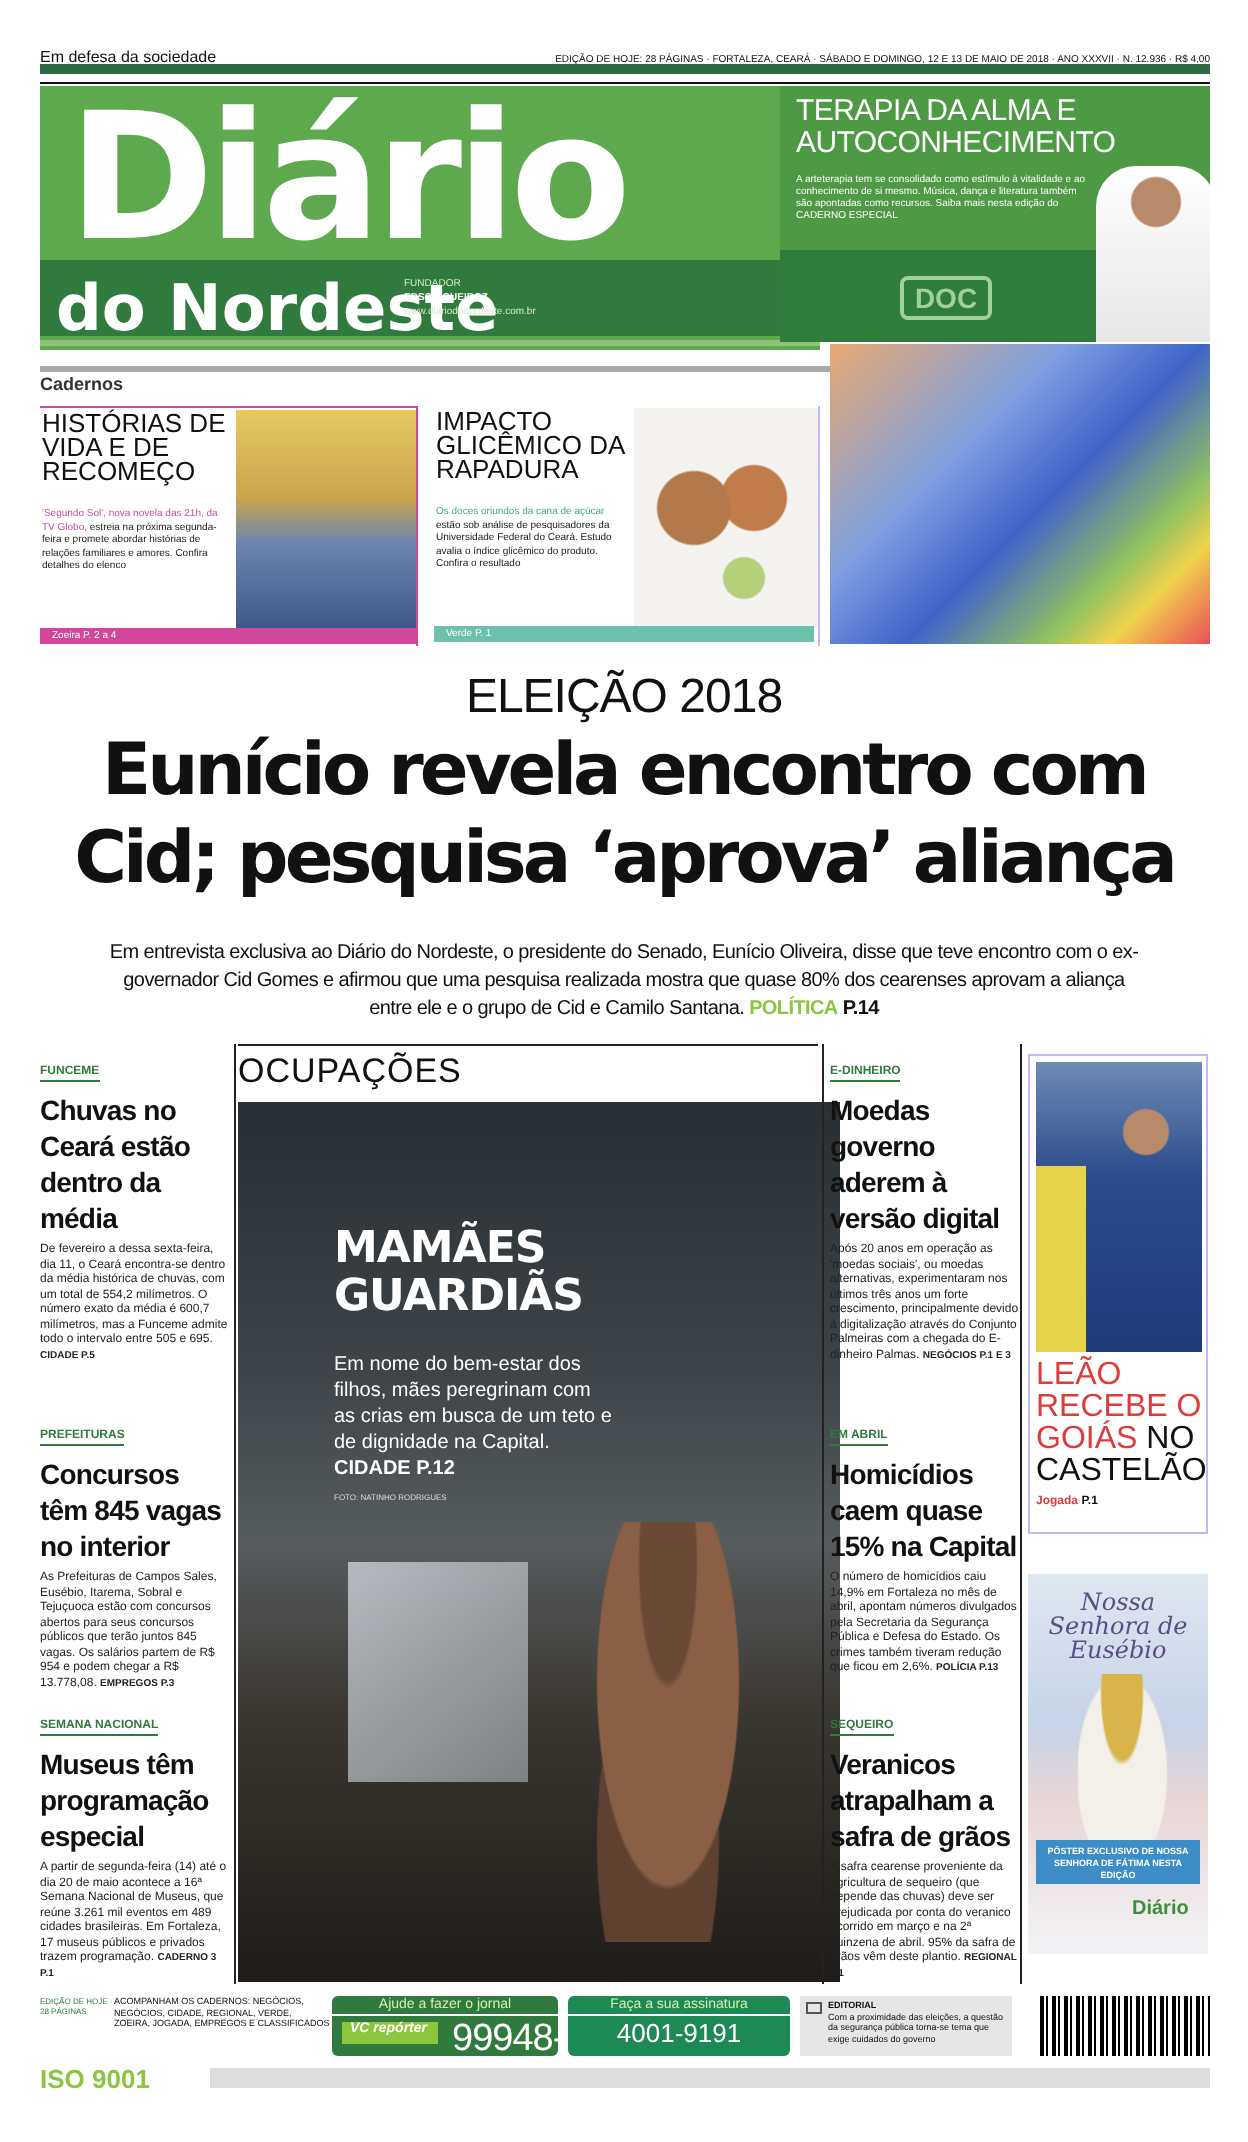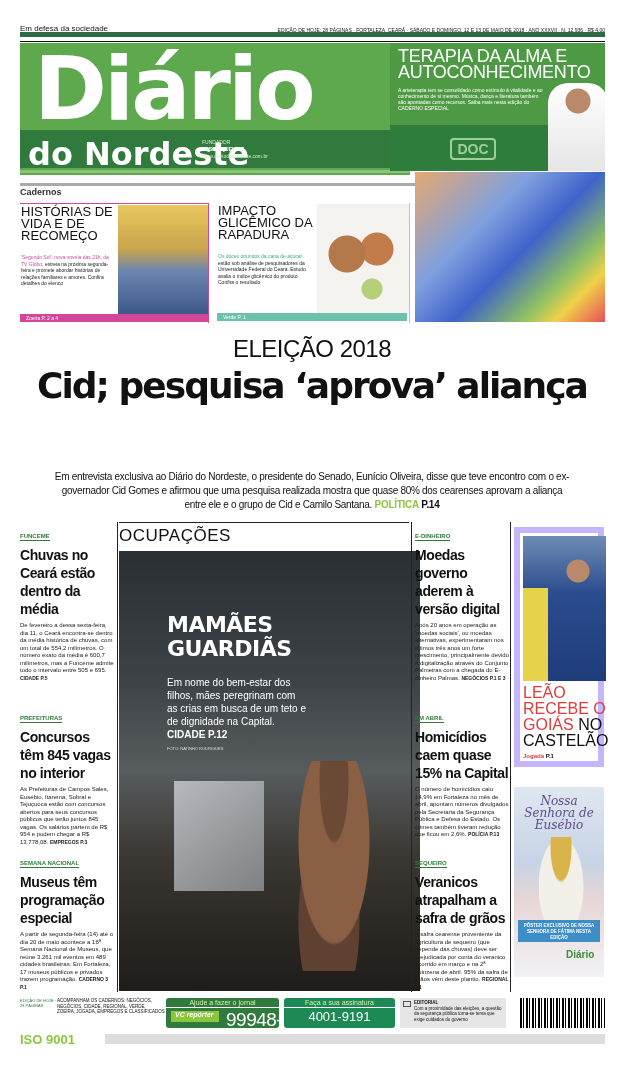--- a/index.html
+++ b/index.html
@@ -11,21 +11,21 @@
 .thin{left:20px;top:41px;width:585px;height:1px;background:#111}
 .mast{left:20px;top:43px;width:390px;height:132px;background:#5ea84e}
 .mast .big{position:absolute;left:14px;top:-6px;font-family:"DejaVu Sans",sans-serif;font-weight:bold;font-size:88px;color:#fff;letter-spacing:-3px}
 .mast .band{position:absolute;left:0;top:87px;width:390px;height:38px;background:#2f7a3c}
 .mast .dn{position:absolute;left:8px;top:92px;font-family:"DejaVu Sans",sans-serif;font-weight:bold;font-size:32px;color:#fff}
 .mast .fund{position:absolute;left:182px;top:96px;font-size:5px;color:#d8ecd0;line-height:7px}
 .mast .fund b{color:#fff}
 .mast .stripe{position:absolute;left:0;top:127px;width:390px;height:3px;background:#8cc27a}
 .promo{left:390px;top:43px;width:215px;height:128px;background:#4e9a44;overflow:hidden}
 .promo .dark{position:absolute;left:0;top:82px;width:215px;height:46px;background:#2e7d3c}
-.promo h2{position:absolute;left:8px;top:5px;font-size:18px;font-weight:normal;color:#fff;line-height:16px;letter-spacing:-.3px}
+.promo h2{position:absolute;left:8px;top:5px;font-size:15px;font-weight:normal;color:#fff;line-height:16px;letter-spacing:-.3px}
 .promo p{position:absolute;left:8px;top:44px;width:145px;font-size:5px;color:#fff;line-height:6px}
 .promo .doc{position:absolute;left:60px;top:95px;width:46px;height:22px;border:2px solid #9fd09a;border-radius:4px;color:#9fd09a;font-weight:bold;font-size:14px;text-align:center;line-height:18px}
 .promo .man{position:absolute;left:158px;top:40px;width:60px;height:90px;background:radial-gradient(circle at 30px 18px,#b98a6a 12px,transparent 13px),linear-gradient(#fff,#e5e5e5);border-radius:20px 20px 0 0}
 .grayrule{left:20px;top:183px;width:395px;height:3px;background:#aaa}
 .cad{left:20px;top:187px;font-size:9px;font-weight:bold;color:#333}
 .sidebox{top:203px;height:120px}
 .sb1{left:20px;width:189px;border-right:1px solid #c94b9a;border-top:1px solid #c94b9a}
 .sb2{left:217px;width:193px;border-right:1px solid #c4b5fd}
 .sidebox h3{position:absolute;left:1px;top:2px;font-size:13px;font-weight:normal;line-height:12px;width:95px}
 .sidebox .txt{position:absolute;left:1px;top:50px;width:93px;font-size:5px;line-height:6.5px;color:#222}
@@ -53,21 +53,21 @@
 .vrule{width:1px;background:#222}
 .ocup{left:119px;top:522px;width:290px;height:470px;border-top:1px solid #222}
 .ocup .lbl{position:absolute;left:0;top:3px;font-size:17px;letter-spacing:.5px}
 .ocup .photo{position:absolute;left:0;top:28px;width:301px;height:440px;background:linear-gradient(180deg,#2a2f33 0%,#3d4347 30%,#575c5e 50%,#3a3631 70%,#1f1c19 100%);overflow:hidden}
 .ocup .door{position:absolute;left:55px;top:230px;width:90px;height:110px;background:linear-gradient(135deg,#c7cbd0,#8a9094);opacity:.85}
 .ocup .mom{position:absolute;left:170px;top:210px;width:90px;height:210px;background:radial-gradient(ellipse at 45px 20px,#6b4a35 14px,transparent 15px),radial-gradient(ellipse at 45px 80px,#8a5f44 35px,transparent 36px),radial-gradient(ellipse at 40px 160px,#5e4130 30px,transparent 31px)}
 .ocup h2{position:absolute;left:48px;top:62px;font-family:"DejaVu Sans",sans-serif;font-weight:bold;font-size:22px;line-height:24px;color:#fff;letter-spacing:-.5px}
 .ocup p{position:absolute;left:48px;top:125px;width:140px;font-size:10px;line-height:13px;color:#fff}
 .ocup p b{font-weight:bold}
 .ocup .cred{position:absolute;left:48px;top:195px;font-size:4px;color:#ddd}
-.leao{left:514px;top:527px;width:90px;height:240px;border:6px solid #c4b5fd}
+.leao{left:514px;top:527px;width:90px;height:240px;border:1px solid #c4b5fd}
 .leao .img{position:absolute;left:3px;top:3px;width:83px;height:145px;background:radial-gradient(circle at 55px 35px,#b98a6a 11px,transparent 12px),linear-gradient(180deg,#6e8bb5 0%,#2a4b8c 40%,#1f3c7a 100%)}
 .leao .yel{position:absolute;left:3px;top:55px;width:25px;height:93px;background:#e6d34a}
 .leao h4{position:absolute;left:3px;top:152px;font-size:16px;line-height:16px;font-weight:normal;color:#e03b3b}
 .leao h4 span{color:#111}
 .leao .jog{position:absolute;left:3px;top:220px;font-size:6px;color:#e03b3b;font-weight:bold}
 .leao .jog span{color:#111}
 .fatima{left:514px;top:787px;width:90px;height:190px;background:linear-gradient(180deg,#dfe7f0 0%,#c7d3e6 40%,#e8d6d6 60%,#f2f2f5 100%)}
 .fatima .t{position:absolute;left:0;top:8px;width:90px;text-align:center;font-family:"DejaVu Serif",serif;font-style:italic;font-size:12px;line-height:12px;color:#5a4d8a}
 .fatima .fig{position:absolute;left:25px;top:50px;width:45px;height:85px;background:radial-gradient(ellipse at 22px 10px,#d9b44a 10px,transparent 11px),radial-gradient(ellipse at 22px 50px,#f3f0ea 22px,transparent 23px)}
 .fatima .ban{position:absolute;left:4px;top:133px;width:82px;height:22px;background:#3d8ec7;color:#fff;font-size:4.5px;text-align:center;padding-top:3px;line-height:6px;font-weight:bold}
@@ -130,20 +130,21 @@
 <div class="abs sidebox sb2">
   <h3>IMPACTO GLICÊMICO DA RAPADURA</h3>
   <div class="txt"><span>Os doces oriundos da cana de açúcar</span><span style="color:#222"> estão sob análise de pesquisadores da Universidade Federal do Ceará. Estudo avalia o índice glicêmico do produto. Confira o resultado</span></div>
   <div class="img"></div>
   <div class="tag">Verde  P. 1</div>
 </div>
 <div class="abs kids"></div>
 
 <div class="abs kicker">ELEIÇÃO 2018</div>
 <div class="abs headline">
+  <div>Eunício revela encontro com</div>
   <div>Cid; pesquisa ‘aprova’ aliança</div>
 </div>
 <div class="abs deck">
   <span>Em entrevista exclusiva ao Diário do Nordeste, o presidente do Senado, Eunício Oliveira, disse que teve encontro com o ex-governador Cid Gomes e afirmou que uma pesquisa realizada mostra que quase 80% dos cearenses aprovam a aliança entre ele e o grupo de Cid e Camilo Santana.</span>
   <span class="sec">POLÍTICA</span>
   <span class="pg">P.14</span>
 </div>
 
 <div class="abs col lcol" style="top:524px">
   <div class="sec">FUNCEME</div>

